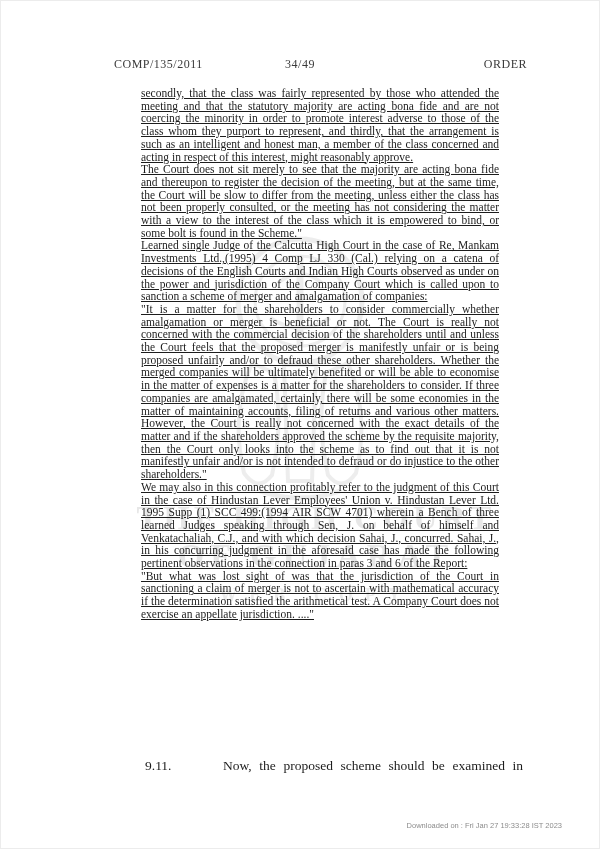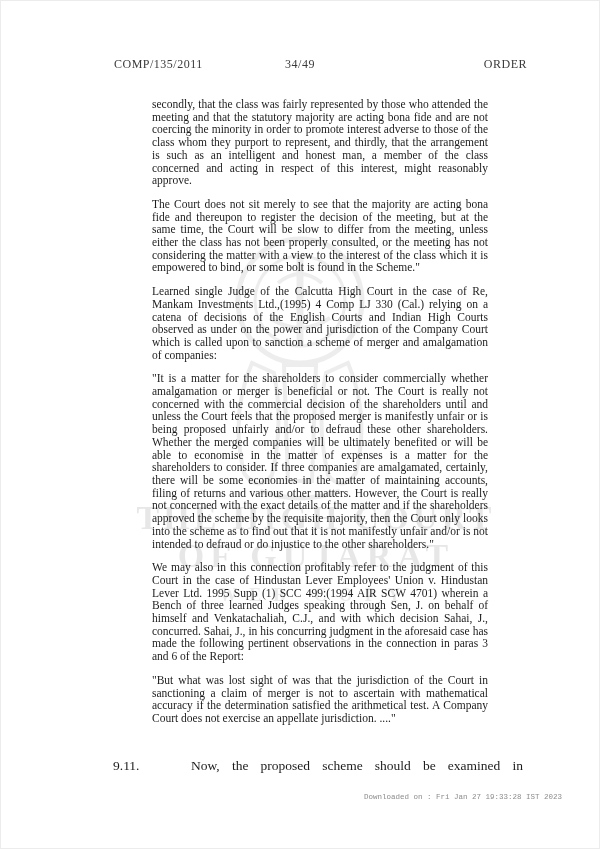--- a/index.html
+++ b/index.html
@@ -66,48 +66,49 @@
   
   .quote-block {
     position: absolute;
     top: 86px;
     left: 140px;
     width: 358px;
     font-size: 11.5px;
     line-height: 12.7px;
     text-align: justify;
   }
-  .quote-block p { margin: 11px; }
+  .quote-block p { margin: 0; text-decoration: underline; }
 
   
   .numbered-para {
     position: absolute;
     top: 756px;
     left: 112px;
     width: 410px;
     font-size: 13.5px;
     line-height: 17px;
     display: flex;
   }
   .numbered-para .para-number {
     width: 78px;
     flex: 0 0 78px;
+    margin-left: 32px;
   }
   .numbered-para .para-text {
     flex: 1;
     text-align: justify;
     text-align-last: justify;
   }
 
   
   .footer {
     position: absolute;
-    top: 792px;
+    top: 820px;
     right: 37px;
-    font-family: Liberation Mono, monospace;
+    font-family: Liberation Sans, sans-serif;
     font-size: 7.5px;
     color: #8c8c8c;
   }
 </style>
 </head>
 <body>
 
 <div class="page">
 
   <div class="watermark">

